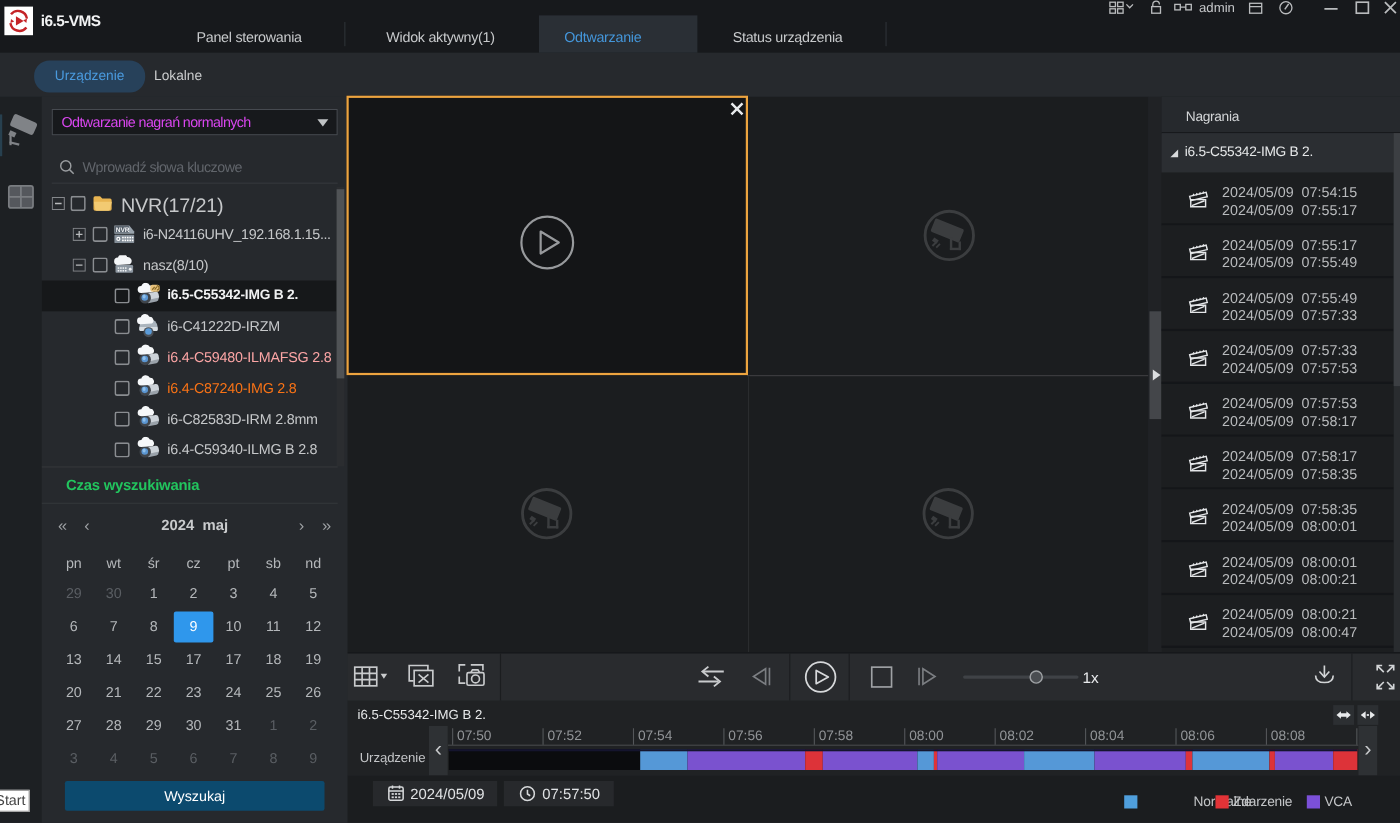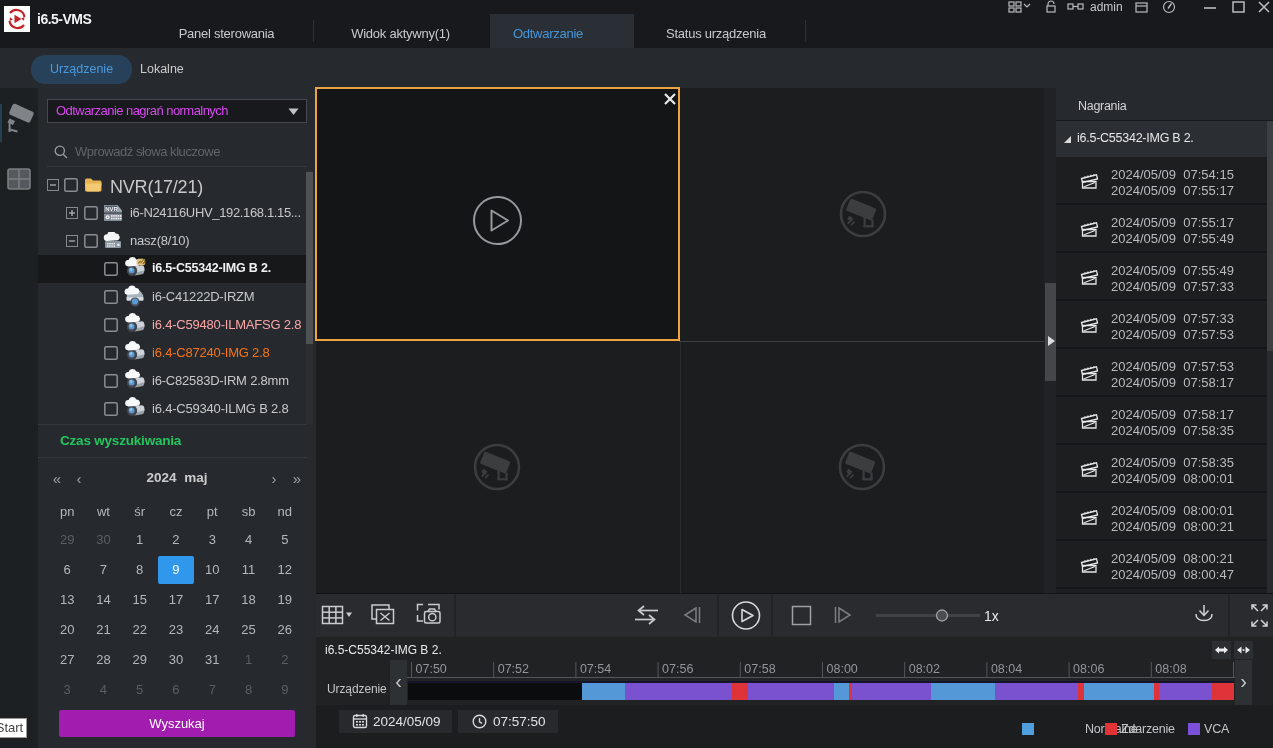--- a/index.html
+++ b/index.html
@@ -316,21 +316,21 @@
   </div>
 <div class="cr" style="top:676px;">
     <span class="d">3</span>
     <span class="d">4</span>
     <span class="d">5</span>
     <span class="d">6</span>
     <span class="d">7</span>
     <span class="d">8</span>
     <span class="d">9</span>
   </div>
-<div class="abs" style="left:59px;top:710px;width:236px;height:27px;background:#a21caf;border-radius:2px;color:#ffffff;font-size:13px;text-align:center;line-height:27px;">Wyszukaj</div>
+<div class="abs" style="left:59px;top:710px;width:236px;height:27px;background:#0c4a6e;border-radius:2px;color:#ffffff;font-size:13px;text-align:center;line-height:27px;">Wyszukaj</div>
 
 <div class="abs" style="left:316px;top:88px;width:728px;height:505px;background:#1b1d1f;"></div>
 <div class="abs" style="left:679px;top:341px;width:365px;height:1px;background:#3f3f41;"></div>
 <div class="abs" style="left:680px;top:342px;width:1px;height:251px;background:#2a2c2e;"></div>
 <div class="abs" style="left:315px;top:87px;width:365px;height:254px;background:#141517;border:2px solid #eda43f;"></div>
 <svg class="abs" style="left:472px;top:195px;" width="51" height="51" viewBox="0 0 51 51">
   <circle cx="25.5" cy="25.5" r="23.5" fill="none" stroke="#97999c" stroke-width="2"></circle>
   <path d="M19.5 15.5 L36 25.5 L19.5 35.5 Z" fill="none" stroke="#97999c" stroke-width="2" stroke-linejoin="round"></path>
 </svg>
 <svg class="abs" style="left:663px;top:92px;" width="14" height="14" viewBox="0 0 14 14">

